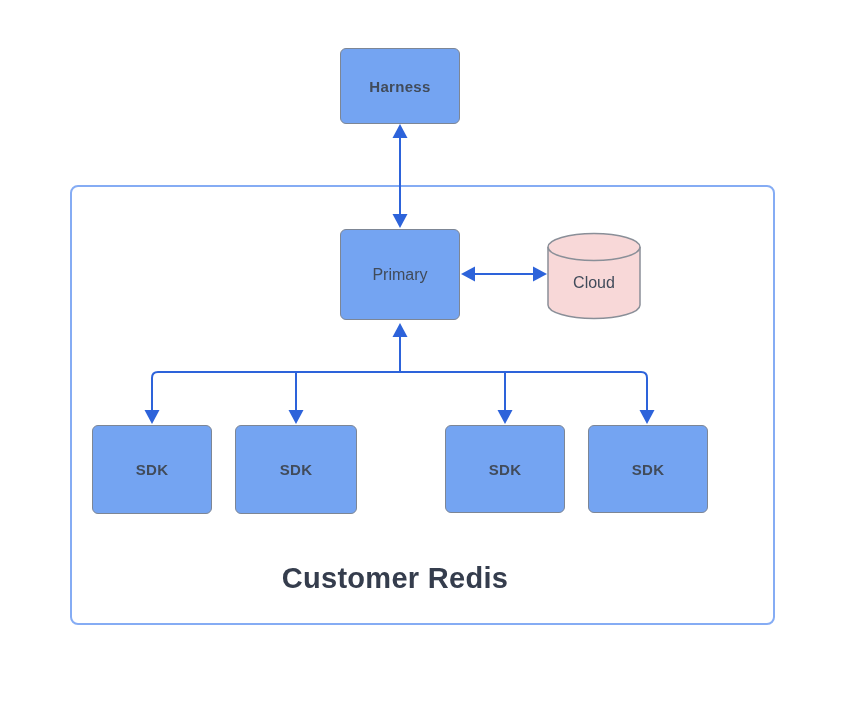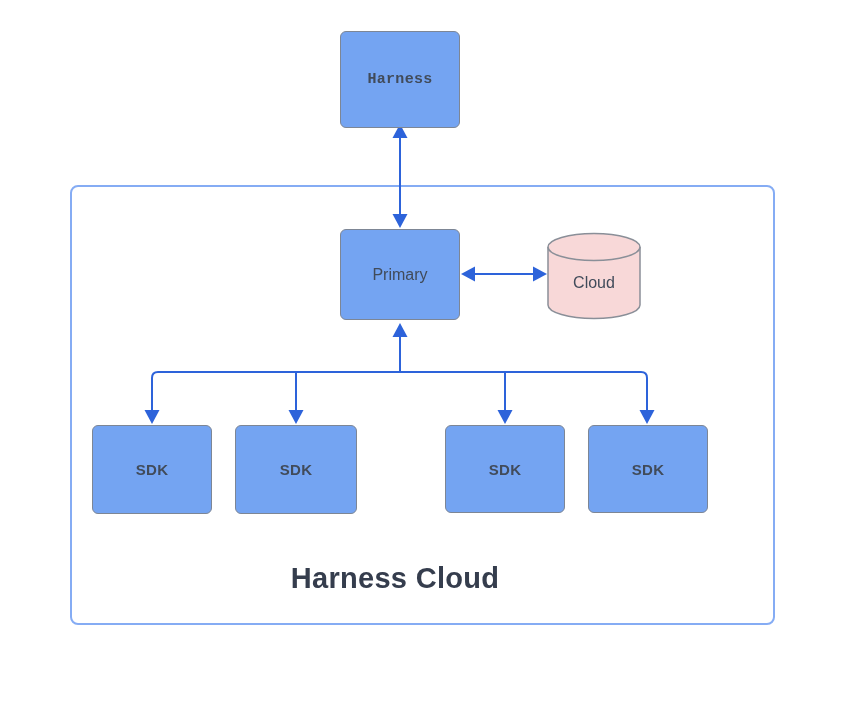--- a/index.html
+++ b/index.html
@@ -52,21 +52,21 @@
     border: 1px solid var(--node-border, #7d8695);
     border-radius: 6px;
     display: flex;
     align-items: center;
     justify-content: center;
     color: var(--node-text, #414b5a);
     box-sizing: border-box;
   }
   .node.bold { font-weight: bold; font-size: 15px; letter-spacing: 0.3px; }
   .node.regular { font-weight: normal; font-size: 16px; justify-content: center; }
-  .harness { left: 340px; top: 31px; width: 120px; height: 97px; font-family: Liberation Mono, monospace; }
+  .harness { left: 340px; top: 48px; width: 120px; height: 76px; }
   .primary { left: 340px; top: 229px; width: 120px; height: 91px; }
   .sdk1 { left: 92px;  top: 425px; width: 120px; height: 89px; }
   .sdk2 { left: 235px; top: 425px; width: 122px; height: 89px; }
   .sdk3 { left: 445px; top: 425px; width: 120px; height: 88px; }
   .sdk4 { left: 588px; top: 425px; width: 120px; height: 88px; }
   .redis-label {
     position: absolute;
     left: 548px;
     top: 268px;
     width: 92px;
@@ -144,15 +144,15 @@
   <div class="node bold sdk2">
     <span>SDK</span>
   </div>
   <div class="node bold sdk3">
     <span>SDK</span>
   </div>
   <div class="node bold sdk4">
     <span>SDK</span>
   </div>
 
-  <div class="cloud-title">Harness Cloud</div>
+  <div class="cloud-title">Customer Redis</div>
 
 </div>
 
 </body></html>

